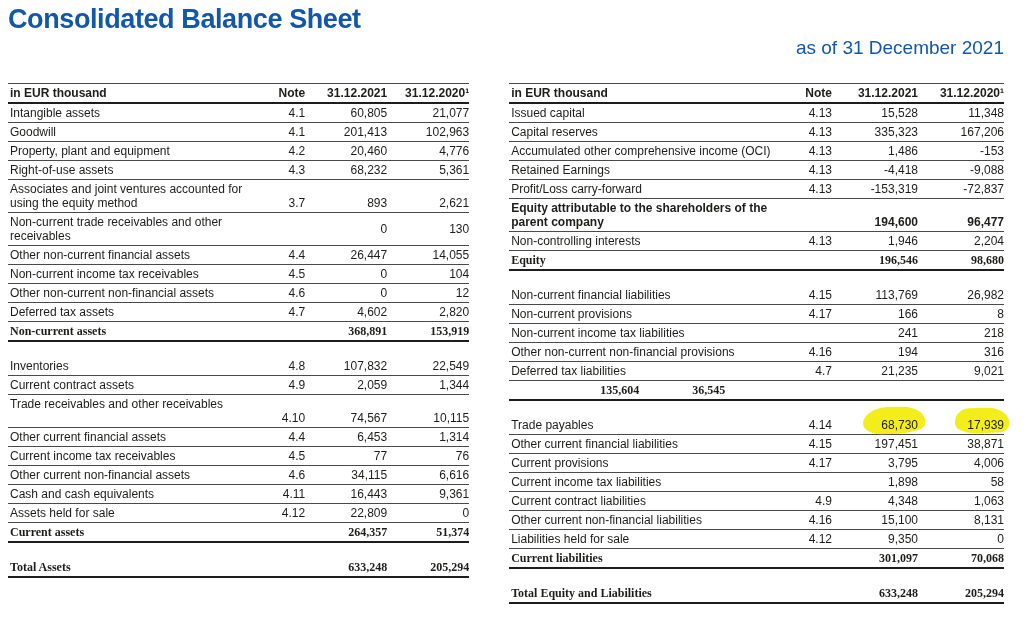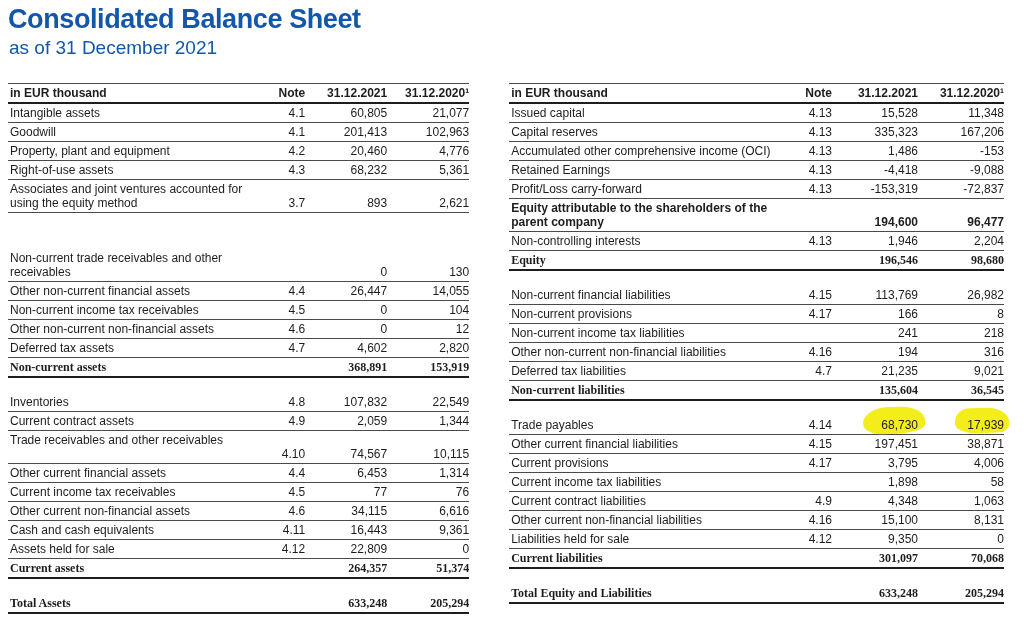--- a/index.html
+++ b/index.html
@@ -10,39 +10,40 @@
     font-family:"Liberation Sans", sans-serif; color:var(--ink);
   }
   .page { padding:5px 20px 0 8px; }
   .title {
     margin:0; color:var(--accent); font-size:27px; font-weight:bold;
     letter-spacing:-0.4px; line-height:1.1;
   }
   .subtitle {
     margin:2px 0 0 1px; color:var(--accent); font-size:19px; font-weight:normal;
     line-height:1.15;
+    text-align:right;
   }
   .cols { display:flex; gap:40px; margin-top:24px; }
   .btable { font-size:12px; line-height:14px; }
   .btable.left  { width:466px; }
   .btable.right { width:500px; }
   .trow {
     display:flex; align-items:center;
     border-bottom:1px solid var(--rule);
     padding:2px 0 2px 0; min-height:19px;
   }
   .thead {
     border-top:1px solid var(--rule);
     border-bottom:2px solid var(--ink);
     font-weight:bold;
     align-items:center;
   }
   .trow.bold  { font-weight:bold; }
   .trow.thick { border-bottom:2px solid var(--ink);font-family:Liberation Serif, serif; }
-  .trow.vtop    { align-items:flex-end;margin-top:36px; }
+  .trow.vtop    { align-items:center; }
   .trow.vbottom { align-items:flex-end; }
   .trow.tall    { min-height:33px; }
   .trow.tall .lbl { align-self:flex-start; }
   .lbl  { flex:1; padding-left:2px; padding-right:6px; }
   .note { width:46px; text-align:right; white-space:nowrap; }
   .val  { width:82px; text-align:right; white-space:nowrap; }
   .btable.right .note { width:44px; }
   .btable.right .val  { width:86px; }
   .spacer { height:15px; }
   
@@ -273,33 +274,32 @@
           <span class="val">166</span>
           <span class="val">8</span>
         </div>
         <div class="trow">
           <span class="lbl">Non-current income tax liabilities</span>
           <span class="note"></span>
           <span class="val">241</span>
           <span class="val">218</span>
         </div>
         <div class="trow">
-          <span class="lbl">Other non-current non-financial liabilities</span>
+          <span class="lbl">Other non-current non-financial provisions</span>
           <span class="note">4.16</span>
           <span class="val">194</span>
           <span class="val">316</span>
         </div>
         <div class="trow">
           <span class="lbl">Deferred tax liabilities</span>
           <span class="note">4.7</span>
           <span class="val">21,235</span>
           <span class="val">9,021</span>
         </div>
         <div class="trow bold thick">
-          <span class="lbl">Non-current liabilities</span>
           <span class="note"></span>
           <span class="val">135,604</span>
           <span class="val">36,545</span>
         </div>
         <div class="spacer"></div>
         <div class="trow">
           <span class="lbl">Trade payables</span>
           <span class="note">4.14</span>
           <span class="val"><span class="hl hl-a">68,730</span></span>
           <span class="val"><span class="hl hl-b">17,939</span></span>

